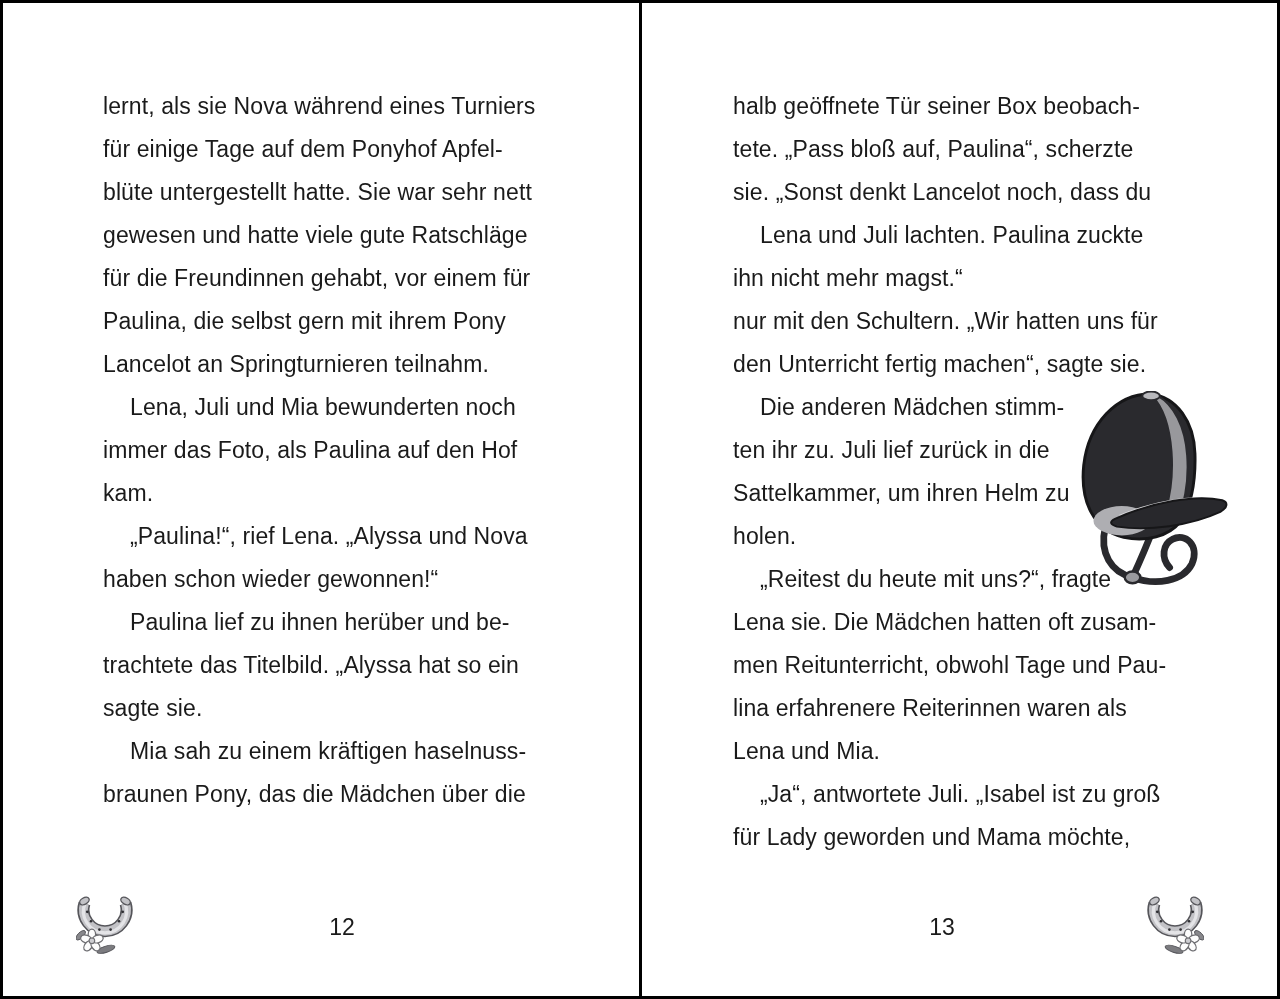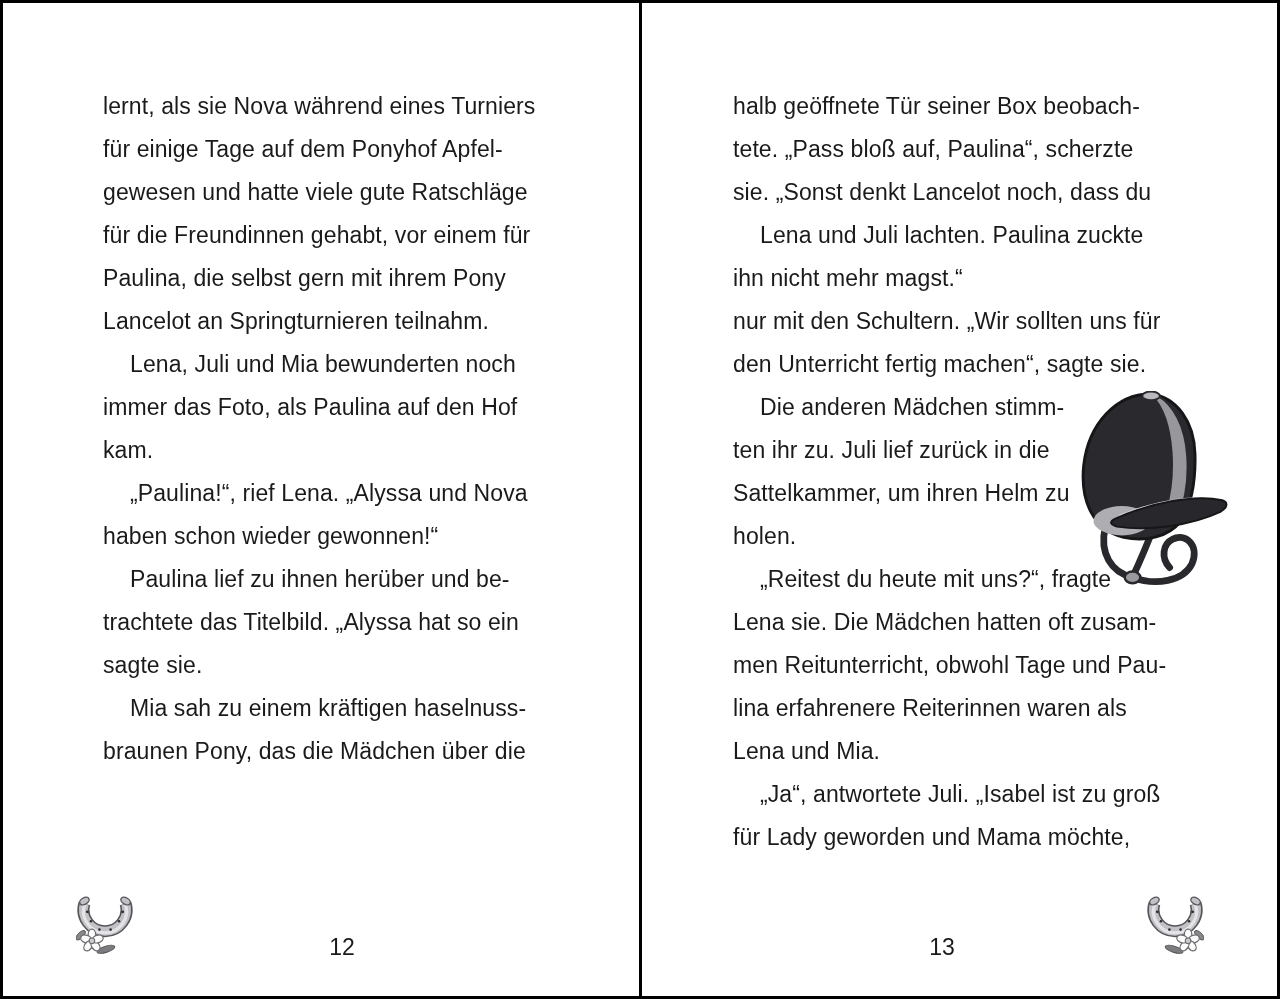--- a/index.html
+++ b/index.html
@@ -44,21 +44,20 @@
   #right-text { left: 705px; margin-left: 28px; }
   .line { white-space: nowrap; }
   .line.indent { padding-left: 27px; }
   .page-number {
     position: absolute;
     top: 912px;
     width: 478px;
     text-align: center;
     font-size: 23px;
     line-height: 30px;
-    margin-top: 20px;
   }
   #page-number-left  { left: 103px; }
   #page-number-right { left: 703px; }
   .horseshoe {
     position: absolute;
     top: 891px;
     width: 58px;
     height: 66px;
   }
   #horseshoe-left  { left: 76px; }
@@ -72,20 +71,21 @@
   }
 </style>
 </head>
 <body>
 
 <div id="spread">
 
   <div id="left-text" class="text-block">
     <div class="line">lernt, als sie Nova während eines Turniers</div>
     <div class="line">für einige Tage auf dem Ponyhof Apfel-</div>
+    <div class="line">blüte untergestellt hatte. Sie war sehr nett</div>
     <div class="line">gewesen und hatte viele gute Ratschläge</div>
     <div class="line">für die Freundinnen gehabt, vor einem für</div>
     <div class="line">Paulina, die selbst gern mit ihrem Pony</div>
     <div class="line">Lancelot an Springturnieren teilnahm.</div>
     <div class="line indent">Lena, Juli und Mia bewunderten noch</div>
     <div class="line">immer das Foto, als Paulina auf den Hof</div>
     <div class="line">kam.</div>
     <div class="line indent">„Paulina!“, rief Lena. „Alyssa und Nova</div>
     <div class="line">haben schon wieder gewonnen!“</div>
     <div class="line indent">Paulina lief zu ihnen herüber und be-</div>
@@ -94,21 +94,21 @@
     <div class="line indent">Mia sah zu einem kräftigen haselnuss-</div>
     <div class="line">braunen Pony, das die Mädchen über die</div>
   </div>
 
   <div id="right-text" class="text-block">
     <div class="line">halb geöffnete Tür seiner Box beobach-</div>
     <div class="line">tete. „Pass bloß auf, Paulina“, scherzte</div>
     <div class="line">sie. „Sonst denkt Lancelot noch, dass du</div>
     <div class="line indent">Lena und Juli lachten. Paulina zuckte</div>
     <div class="line">ihn nicht mehr magst.“</div>
-    <div class="line">nur mit den Schultern. „Wir sollten uns für</div>
+    <div class="line">nur mit den Schultern. „Wir hatten uns für</div>
     <div class="line">den Unterricht fertig machen“, sagte sie.</div>
     <div class="line indent">Die anderen Mädchen stimm-</div>
     <div class="line">ten ihr zu. Juli lief zurück in die</div>
     <div class="line">Sattelkammer, um ihren Helm zu</div>
     <div class="line">holen.</div>
     <div class="line indent">„Reitest du heute mit uns?“, fragte</div>
     <div class="line">Lena sie. Die Mädchen hatten oft zusam-</div>
     <div class="line">men Reitunterricht, obwohl Tage und Pau-</div>
     <div class="line">lina erfahrenere Reiterinnen waren als</div>
     <div class="line">Lena und Mia.</div>

